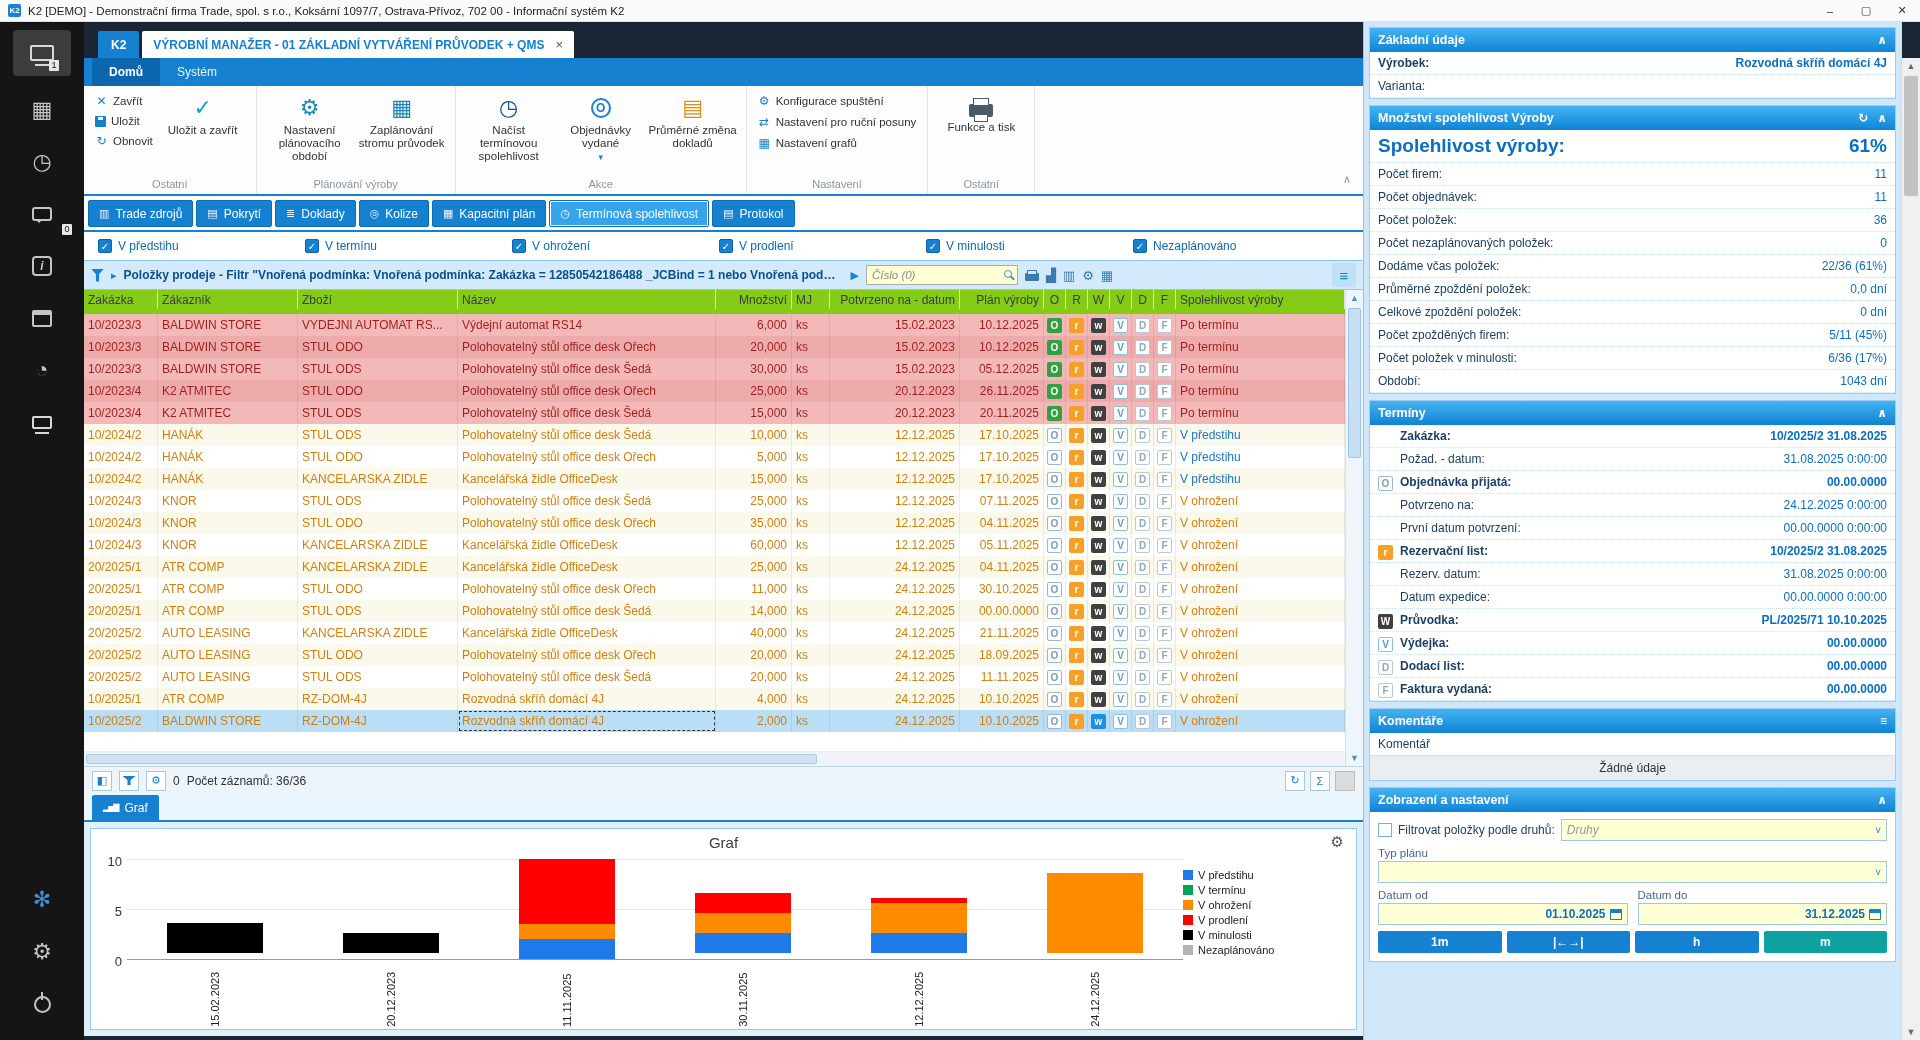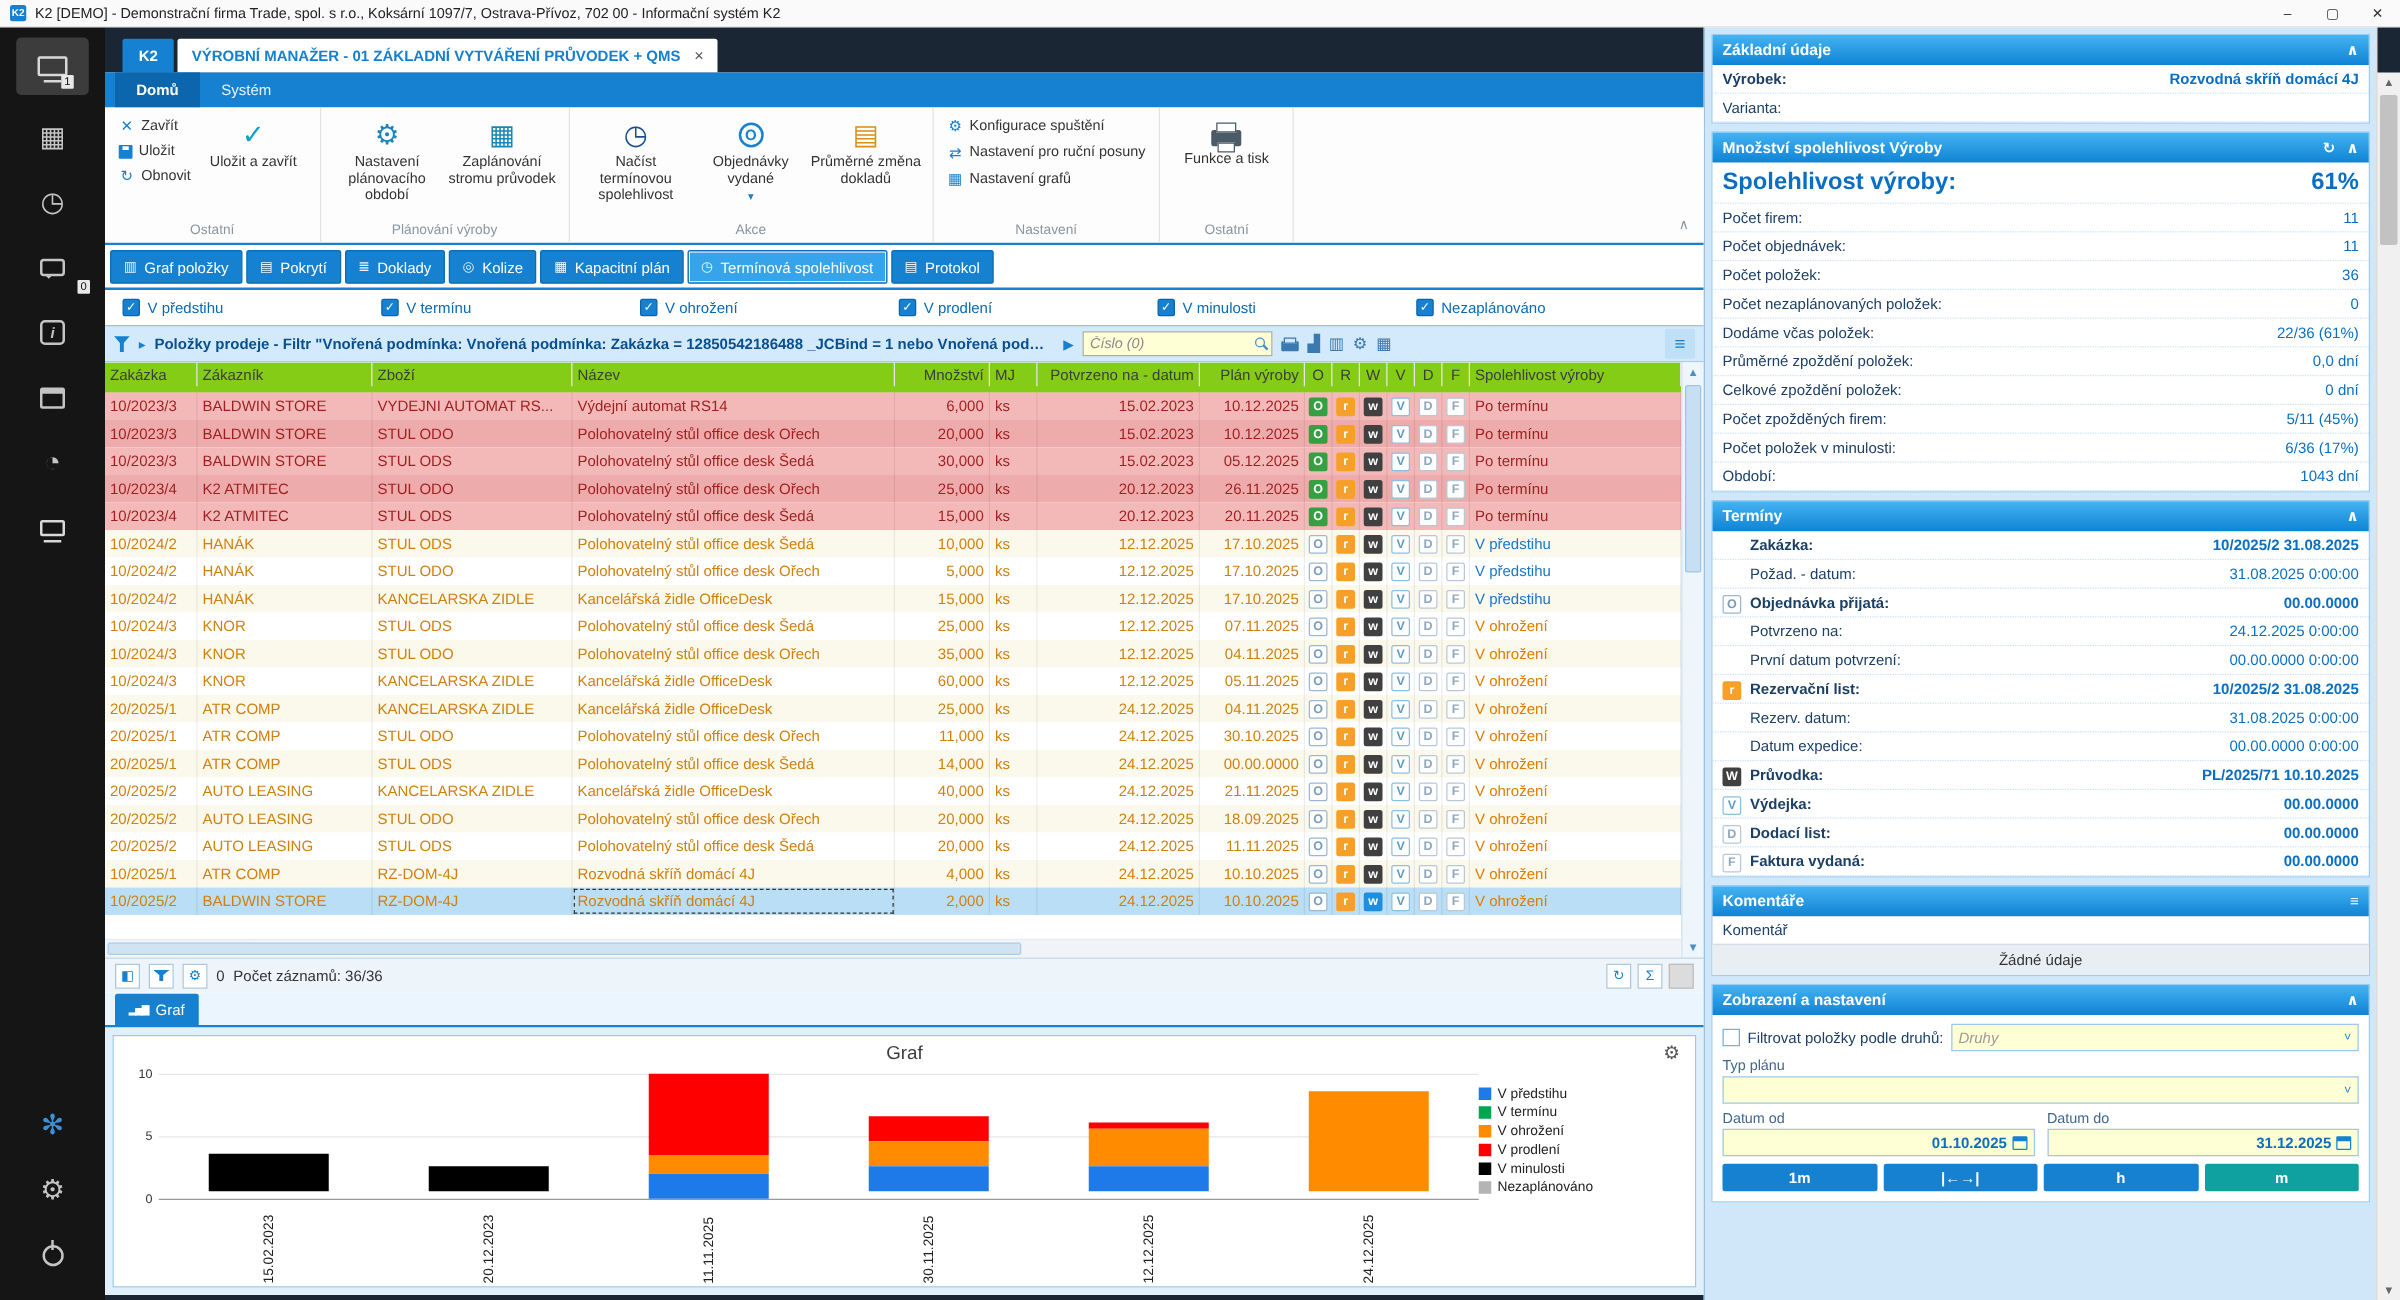--- a/index.html
+++ b/index.html
@@ -115,21 +115,21 @@
   .ft-gray{background:#dcdcdc;border-color:#bdbdbd;color:#777}
   
   .graf-bar{height:28px;background:#eaf5fd;display:flex;align-items:flex-end;padding-left:8px;border-bottom:2px solid #1581d0}
   .graf-tab{height:25px;background:#1581d0;color:#fff;display:flex;align-items:center;gap:6px;padding:0 11px;font-size:12px;border-radius:2px 2px 0 0}
   .gt-ico{font-size:8px;letter-spacing:-1px}
   .chart-wrap{flex:1;background:#dff0fb;padding:6px;display:flex}
   .chart-box{flex:1;background:#fff;border:1px solid #96cbee;display:flex;flex-direction:column}
   .chart-title{position:relative;text-align:center;font-size:15px;color:#3c3c3c;padding:5px 0 2px}
   .chart-gear{position:absolute;right:12px;top:4px;color:#555;font-size:15px}
   .chart-inner{flex:1;display:flex;padding:6px 8px 2px 6px}
-  .ylabels{width:30px;position:relative;font-size:10px;color:#333}
+  .ylabels{width:30px;position:relative;font-size:13px;color:#333}
   .ylab{position:absolute;right:5px}
   .plot{flex:1;position:relative}
   .gline{position:absolute;left:0;right:0;height:1px;background:#e6e6e6}
   .axis{position:absolute;left:0;right:0;top:100px;height:1px;background:#999}
   .cols{position:absolute;left:0;right:0;top:0;bottom:0;display:flex;justify-content:space-around}
   .chart-col{display:flex;flex-direction:column;align-items:center}
   .bar-area{height:100px;display:flex;align-items:flex-end}
   .bar-stack{width:96px;display:flex;flex-direction:column-reverse}
   .seg{width:100%}
   .x-label{writing-mode:vertical-rl;transform:rotate(180deg);font-size:11px;color:#222;margin-top:6px;height:72px;overflow:hidden}
@@ -335,21 +335,21 @@
         <div class="rgroup-label">Ostatní</div>
       </div>
 
       <span class="ribbon-collapse">∧</span>
     </div>
     <div class="blue-line"></div>
 
     <div class="view-tabs">
         <div class="view-tab">
           <div class="vt-ico">▥</div>
-          <div>Graf položky</div>
+          <div>Trade zdrojů</div>
         </div>
         <div class="view-tab">
           <div class="vt-ico">▤</div>
           <div>Pokrytí</div>
         </div>
         <div class="view-tab">
           <div class="vt-ico">≣</div>
           <div>Doklady</div>
         </div>
         <div class="view-tab">

